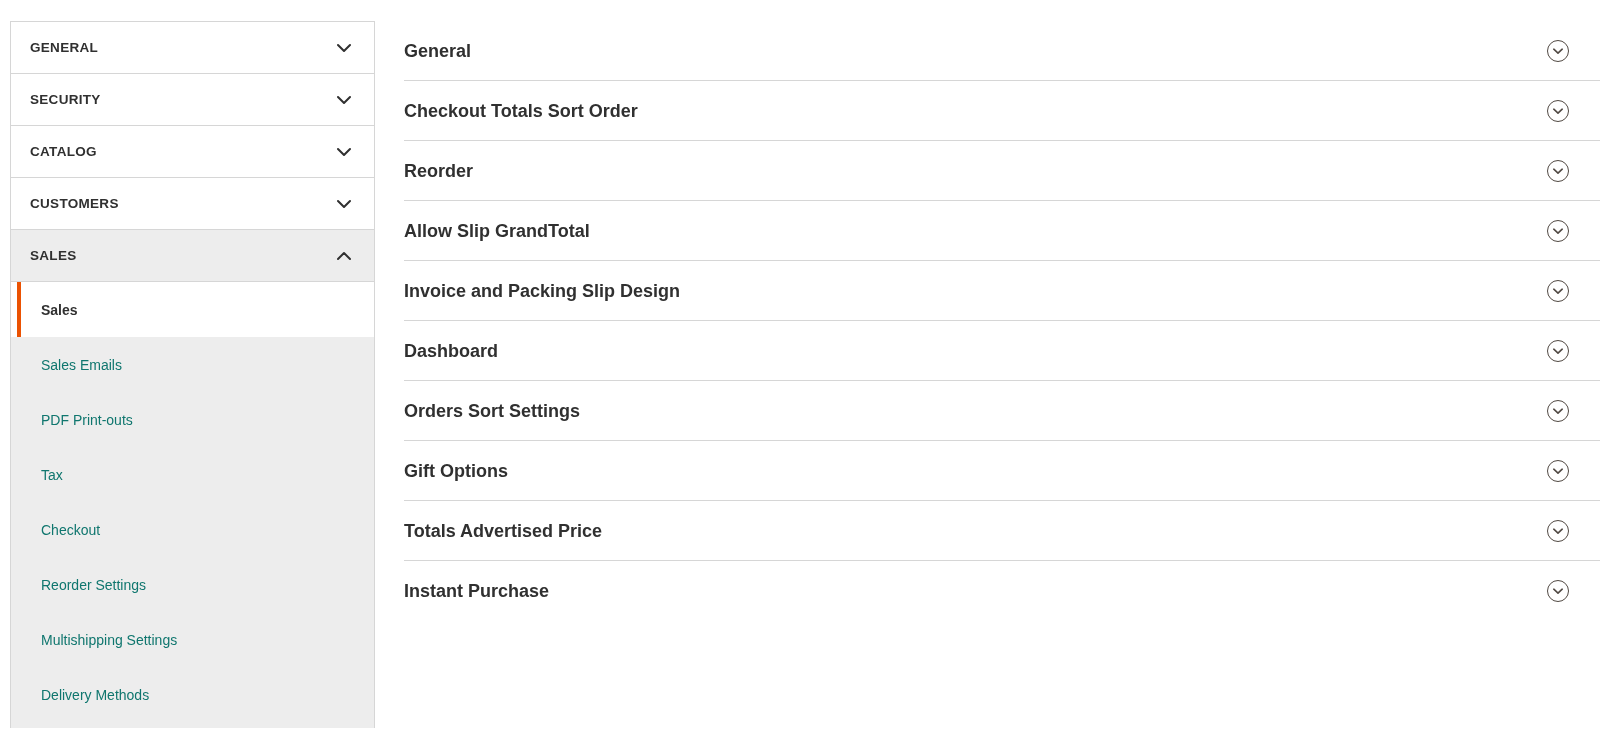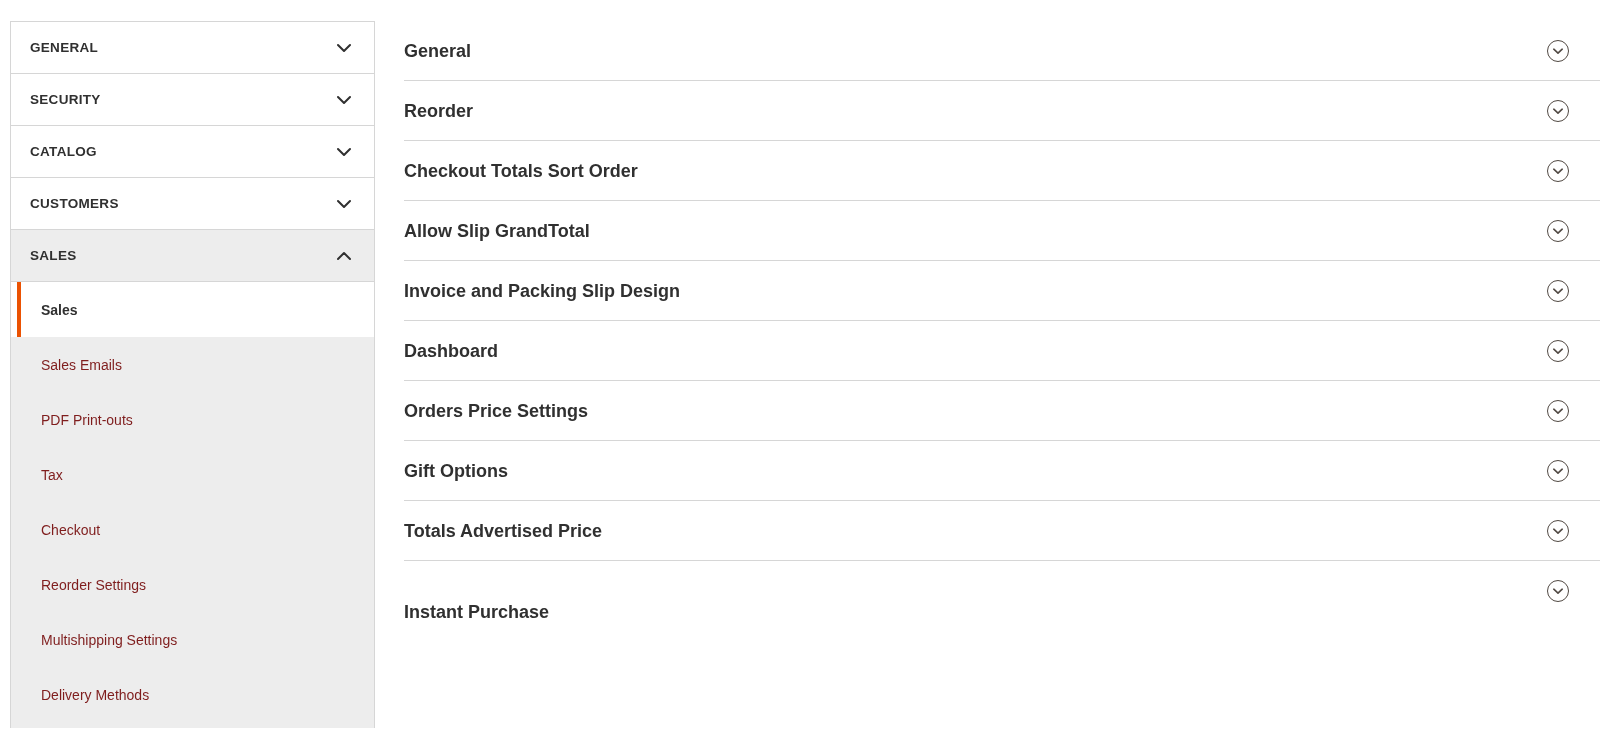--- a/index.html
+++ b/index.html
@@ -77,21 +77,21 @@
     list-style: none;
     padding: 0 0 6px 0;
   }
   .nav-sub-item {
     position: relative;
     height: 55px;
     display: flex;
     align-items: center;
     padding-left: 30px;
     font-size: 14px;
-    color: #7f1d1d;
+    color: #0f766e;
     cursor: pointer;
     background: transparent;
   }
   .nav-sub-item.is-current {
     background: #ffffff;
     font-weight: 700;
     color: #303030;
   }
   .nav-sub-item.is-current::before {
     content: "";
@@ -113,21 +113,21 @@
   }
 
   .fieldset-row {
     position: relative;
     height: 60px;
     border-bottom: 1px solid #d6d6d6;
     display: flex;
     align-items: center;
     cursor: pointer;
   }
-  .fieldset-row:last-child { border-bottom: none; align-items: flex-end; }
+  .fieldset-row:last-child { border-bottom: none; }
 
   .fieldset-title {
     font-size: 18px;
     font-weight: 600;
     color: #303030;
     line-height: 1;
     padding-left: 0px;
     font-family: "Liberation Sans", "DejaVu Sans", sans-serif;
   }
 
@@ -241,38 +241,38 @@
       <div class="fieldset-row">
         <span class="fieldset-title">General</span>
         <span class="expand-icon">
           <svg width="24" height="24" viewBox="0 0 24 24" fill="none">
             <circle cx="12" cy="12" r="10.5" stroke="#514943" stroke-width="1"></circle>
             <path d="M7.8 10.2 L12 14.2 L16.2 10.2" stroke="#514943" stroke-width="1.6" stroke-linecap="round" stroke-linejoin="round"></path>
           </svg>
         </span>
       </div>
       <div class="fieldset-row">
+        <span class="fieldset-title">Checkout Totals Sort Order</span>
+        <span class="expand-icon">
+          <svg width="24" height="24" viewBox="0 0 24 24" fill="none">
+            <circle cx="12" cy="12" r="10.5" stroke="#514943" stroke-width="1"></circle>
+            <path d="M7.8 10.2 L12 14.2 L16.2 10.2" stroke="#514943" stroke-width="1.6" stroke-linecap="round" stroke-linejoin="round"></path>
+          </svg>
+        </span>
+      </div>
+      <div class="fieldset-row">
         <span class="fieldset-title">Reorder</span>
         <span class="expand-icon">
           <svg width="24" height="24" viewBox="0 0 24 24" fill="none">
             <circle cx="12" cy="12" r="10.5" stroke="#514943" stroke-width="1"></circle>
             <path d="M7.8 10.2 L12 14.2 L16.2 10.2" stroke="#514943" stroke-width="1.6" stroke-linecap="round" stroke-linejoin="round"></path>
           </svg>
         </span>
       </div>
       <div class="fieldset-row">
-        <span class="fieldset-title">Checkout Totals Sort Order</span>
-        <span class="expand-icon">
-          <svg width="24" height="24" viewBox="0 0 24 24" fill="none">
-            <circle cx="12" cy="12" r="10.5" stroke="#514943" stroke-width="1"></circle>
-            <path d="M7.8 10.2 L12 14.2 L16.2 10.2" stroke="#514943" stroke-width="1.6" stroke-linecap="round" stroke-linejoin="round"></path>
-          </svg>
-        </span>
-      </div>
-      <div class="fieldset-row">
         <span class="fieldset-title">Allow Slip GrandTotal</span>
         <span class="expand-icon">
           <svg width="24" height="24" viewBox="0 0 24 24" fill="none">
             <circle cx="12" cy="12" r="10.5" stroke="#514943" stroke-width="1"></circle>
             <path d="M7.8 10.2 L12 14.2 L16.2 10.2" stroke="#514943" stroke-width="1.6" stroke-linecap="round" stroke-linejoin="round"></path>
           </svg>
         </span>
       </div>
       <div class="fieldset-row">
         <span class="fieldset-title">Invoice and Packing Slip Design</span>
@@ -286,21 +286,21 @@
       <div class="fieldset-row">
         <span class="fieldset-title">Dashboard</span>
         <span class="expand-icon">
           <svg width="24" height="24" viewBox="0 0 24 24" fill="none">
             <circle cx="12" cy="12" r="10.5" stroke="#514943" stroke-width="1"></circle>
             <path d="M7.8 10.2 L12 14.2 L16.2 10.2" stroke="#514943" stroke-width="1.6" stroke-linecap="round" stroke-linejoin="round"></path>
           </svg>
         </span>
       </div>
       <div class="fieldset-row">
-        <span class="fieldset-title">Orders Price Settings</span>
+        <span class="fieldset-title">Orders Sort Settings</span>
         <span class="expand-icon">
           <svg width="24" height="24" viewBox="0 0 24 24" fill="none">
             <circle cx="12" cy="12" r="10.5" stroke="#514943" stroke-width="1"></circle>
             <path d="M7.8 10.2 L12 14.2 L16.2 10.2" stroke="#514943" stroke-width="1.6" stroke-linecap="round" stroke-linejoin="round"></path>
           </svg>
         </span>
       </div>
       <div class="fieldset-row">
         <span class="fieldset-title">Gift Options</span>
         <span class="expand-icon">

